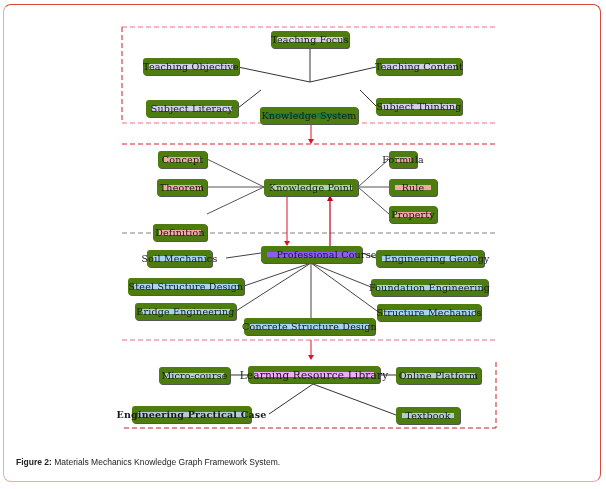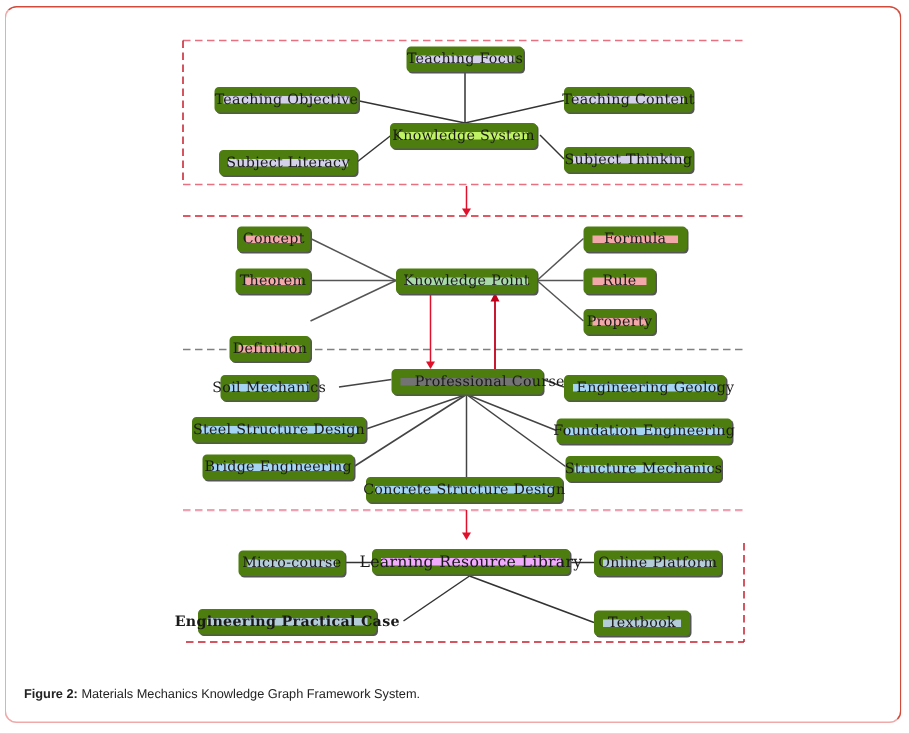--- a/index.html
+++ b/index.html
@@ -12,25 +12,25 @@
     svg.diagram { position: absolute; left: 0; top: 0; }
     .node {
       position: absolute; box-sizing: border-box; height: 17px;
       border: 6px solid #4d7c0f; border-radius: 3px;
       font-family: "DejaVu Serif", serif; font-size: 9.5px; letter-spacing: 0.2px;
       display: flex; align-items: center; justify-content: center;
       white-space: nowrap; color: #1a1a1a;
       box-shadow: 1px 1px 0 #555;
     }
     .n-lav { background: #d3d0ea; }
-    .n-orange { background: #bef264; }
+    .n-orange { background: #15803d; margin-top: 25px; }
     .n-pink { background: #f2a8a8; }
     .n-green { background: #a8d8a8; }
     .n-blue { background: #a4d4f2; }
-    .n-gold { background: #737373; padding-left: 30px; }
+    .n-gold { background: #8b5cf6; padding-left: 30px; }
     .n-yellow { background: #f0abfc; font-size: 10.5px; }
     .n-steel { background: #b4ccd8; }
     .caption {
       position: absolute; left: 16px; top: 457px;
       font-family: "Liberation Sans", sans-serif; font-size: 8.5px; color: #222;
     }
     .caption b { font-weight: bold; }
   </style>
 </head>
 <body>
@@ -112,21 +112,21 @@
 <div class="node n-lav" style="left:143px;top:58px;width:96px;">Teaching Objective</div>
 <div class="node n-lav" style="left:376px;top:58px;width:86px;">Teaching Content</div>
 <div class="node n-orange" style="left:260px;top:82px;width:98px;">Knowledge System</div>
 <div class="node n-lav" style="left:146px;top:100px;width:92px;">Subject Literacy</div>
 <div class="node n-lav" style="left:376px;top:98px;width:86px;">Subject Thinking</div>
 
 <div class="node n-pink" style="left:158px;top:151px;width:49px;">Concept</div>
 <div class="node n-pink" style="left:157px;top:179px;width:50px;">Theorem</div>
 <div class="node n-pink" style="left:153px;top:224px;width:54px;">Definition</div>
 <div class="node n-green" style="left:264px;top:179px;width:94px;">Knowledge Point</div>
-<div class="node n-pink" style="left:389px;top:151px;width:69px;">Formula</div>
+<div class="node n-pink" style="left:389px;top:151px;width:28px;">Formula</div>
 <div class="node n-pink" style="left:389px;top:179px;width:48px;">Rule</div>
 <div class="node n-pink" style="left:389px;top:206px;width:48px;">Property</div>
 
 <div class="node n-gold" style="left:261px;top:246px;width:101px;">Professional Course</div>
 <div class="node n-blue" style="left:147px;top:250px;width:65px;">Soil Mechanics</div>
 <div class="node n-blue" style="left:376px;top:250px;width:108px;padding-left:14px;">Engineering Geology</div>
 <div class="node n-blue" style="left:128px;top:278px;width:116px;">Steel Structure Design</div>
 <div class="node n-blue" style="left:371px;top:279px;width:117px;">Foundation Engineering</div>
 <div class="node n-blue" style="left:135px;top:303px;width:101px;">Bridge Engineering</div>
 <div class="node n-blue" style="left:377px;top:304px;width:104px;">Structure Mechanics</div>

